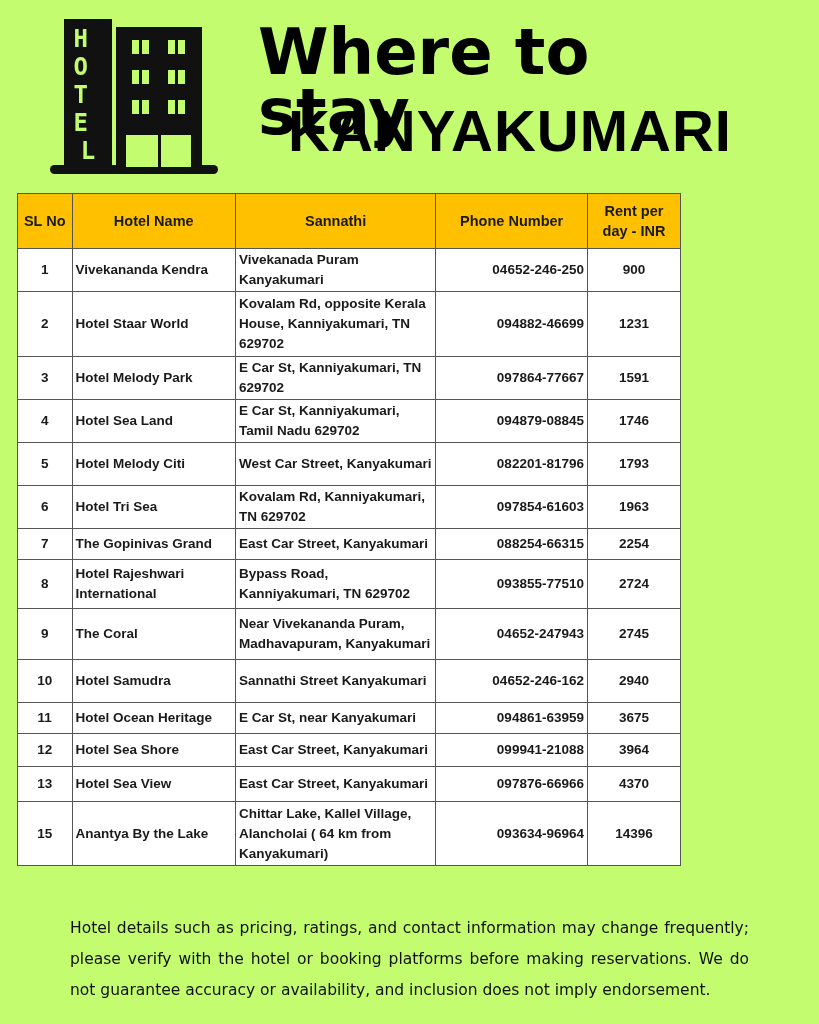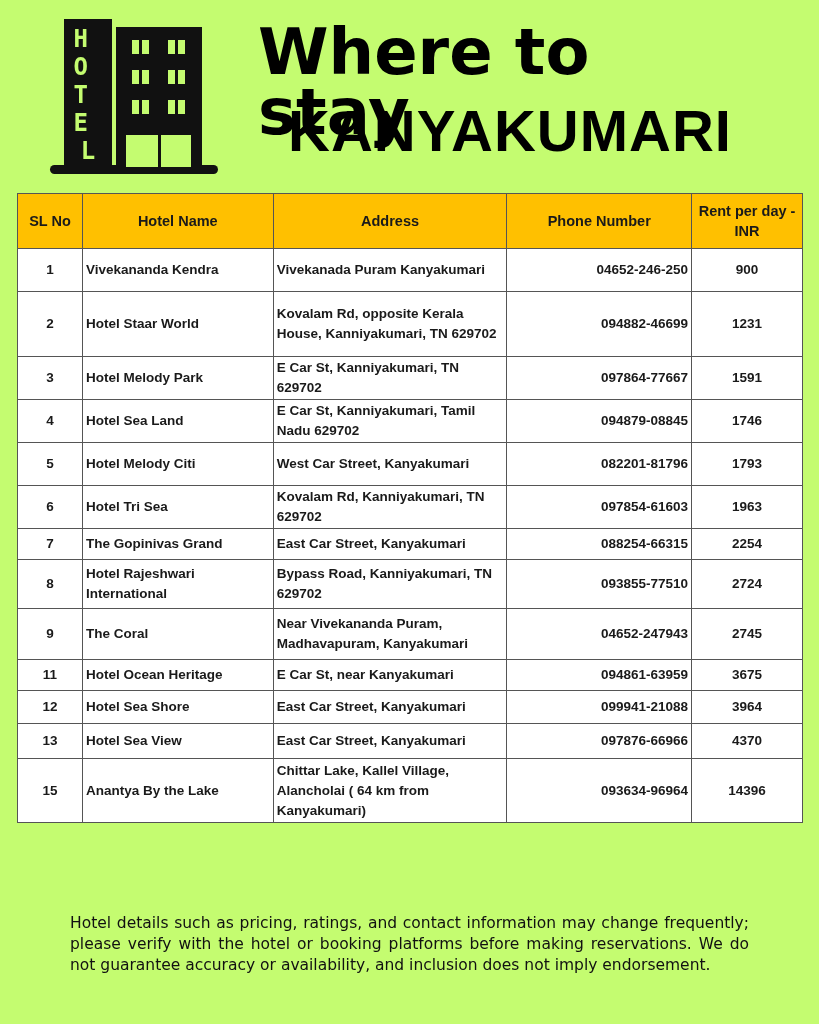--- a/index.html
+++ b/index.html
@@ -6,33 +6,33 @@
   html, body { width: 819px; height: 1024px; overflow: hidden; }
   body { background: #c4fc70; position: relative; font-family: "Liberation Sans", sans-serif; color: #000; }
 
   .logo { position: absolute; left: 48px; top: 17px; width: 172px; height: 162px; }
 
   .title-line1 { position: absolute; left: 258px; top: 22px; width: 500px; 
     font-family: "DejaVu Sans", sans-serif; font-size: 64px; font-weight: bold; letter-spacing: 0px; line-height: 60px; }
   .title-line2 { position: absolute; left: 240px; top: 98px; width: 540px; text-align: center;
     font-family: Liberation Sans, sans-serif; font-size: 58px; font-weight: bold; letter-spacing: 1px; line-height: 66px; }
 
-  table.hotels { position: absolute; left: 17px; top: 193px; width: 786px; border-collapse: collapse; background: #fff;
+  table.hotels { position: absolute; left: 17px; top: 193px; width: 664px; border-collapse: collapse; background: #fff;
     font-family: "Liberation Sans", sans-serif; font-size: 13.5px; font-weight: bold; }
   table.hotels th, table.hotels td { border: 1px solid #555; padding: 0 3px; vertical-align: middle; line-height: 20px; }
   table.hotels thead th { background: #ffc000; font-size: 14.5px; text-align: center; height: 55px; color: #1a1a1a; }
   td.c-sl { text-align: center; width: 65px; }
   td.c-name { text-align: left; width: 191px; }
   td.c-addr { text-align: left; width: 234px; }
   td.c-phone { text-align: right; width: 185px; }
   td.c-rent { text-align: center; width: 111px; }
   td { color: #1a1a1a; }
 
   .disclaimer { position: absolute; left: 70px; top: 913px; width: 679px;
-    font-family: "DejaVu Sans", sans-serif; font-size: 15.5px; line-height: 21px; text-align: justify; color: #111; }
+    font-family: "DejaVu Sans", sans-serif; font-size: 15.5px; line-height: 31px; text-align: justify; color: #111; }
 </style>
 </head>
 <body>
 
 <svg class="logo" viewBox="0 0 172 162" xmlns="http://www.w3.org/2000/svg">
 
   <rect x="16" y="2" width="48" height="148" fill="#111"></rect>
 
   <rect x="68" y="10" width="86" height="140" fill="#111"></rect>
 
@@ -66,21 +66,21 @@
 </svg>
 
 <div class="title-line1">Where to stay</div>
 <div class="title-line2">KANYAKUMARI</div>
 
 <table class="hotels">
   <thead>
     <tr>
       <th>SL No</th>
       <th>Hotel Name</th>
-      <th>Address</th>
+      <th>Sannathi</th>
       <th>Phone Number</th>
       <th>Rent per day - INR</th>
     </tr>
   </thead>
   <tbody id="tbody">
       <tr style="height: 43px;">
         <td class="c-sl">1</td>
         <td class="c-name">Vivekananda Kendra</td>
         <td class="c-addr">Vivekanada Puram Kanyakumari</td>
         <td class="c-phone">04652-246-250</td>
@@ -135,20 +135,27 @@
         <td class="c-phone">093855-77510</td>
         <td class="c-rent">2724</td>
       </tr>
       <tr style="height: 51px;">
         <td class="c-sl">9</td>
         <td class="c-name">The Coral</td>
         <td class="c-addr">Near Vivekananda Puram, Madhavapuram,  Kanyakumari</td>
         <td class="c-phone">04652-247943</td>
         <td class="c-rent">2745</td>
       </tr>
+      <tr style="height: 43px;">
+        <td class="c-sl">10</td>
+        <td class="c-name">Hotel Samudra</td>
+        <td class="c-addr">Sannathi Street Kanyakumari</td>
+        <td class="c-phone">04652-246-162</td>
+        <td class="c-rent">2940</td>
+      </tr>
       <tr style="height: 31px;">
         <td class="c-sl">11</td>
         <td class="c-name">Hotel Ocean Heritage</td>
         <td class="c-addr">E Car St, near Kanyakumari</td>
         <td class="c-phone">094861-63959</td>
         <td class="c-rent">3675</td>
       </tr>
       <tr style="height: 33px;">
         <td class="c-sl">12</td>
         <td class="c-name">Hotel Sea Shore</td>

